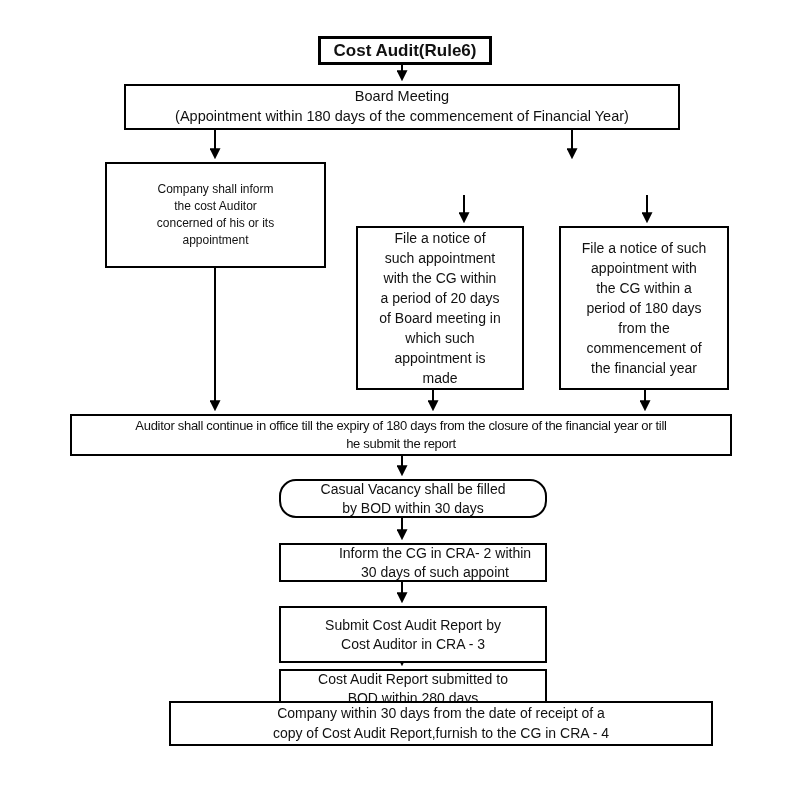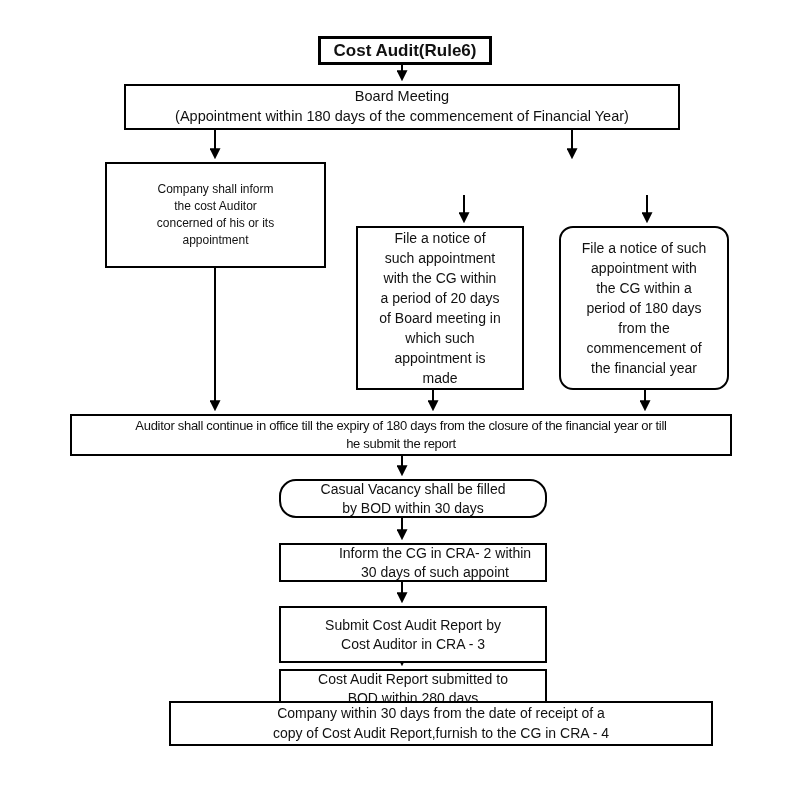--- a/index.html
+++ b/index.html
@@ -61,21 +61,20 @@
     left: 356px; top: 226px; width: 168px; height: 164px;
     font-size: 14px;
     line-height: 1.43;
     padding: 0 3px;
   }
   .node-notice180 {
     left: 559px; top: 226px; width: 170px; height: 164px;
     font-size: 14px;
     line-height: 1.43;
     padding: 0 3px;
-    border-radius: 14px;
   }
   .node-auditor {
     left: 70px; top: 414px; width: 662px; height: 42px;
     font-size: 13px;
     letter-spacing: -0.3px;
     line-height: 1.35;
     padding: 0 3px;
   }
   .node-casual   { left: 279px; top: 479px; width: 268px; height: 39px; font-size: 14px; line-height: 1.35; border-radius: 17px; }
   .node-informcg { left: 279px; top: 543px; width: 268px; height: 39px; font-size: 14px; line-height: 1.35; padding-left: 44px; }

